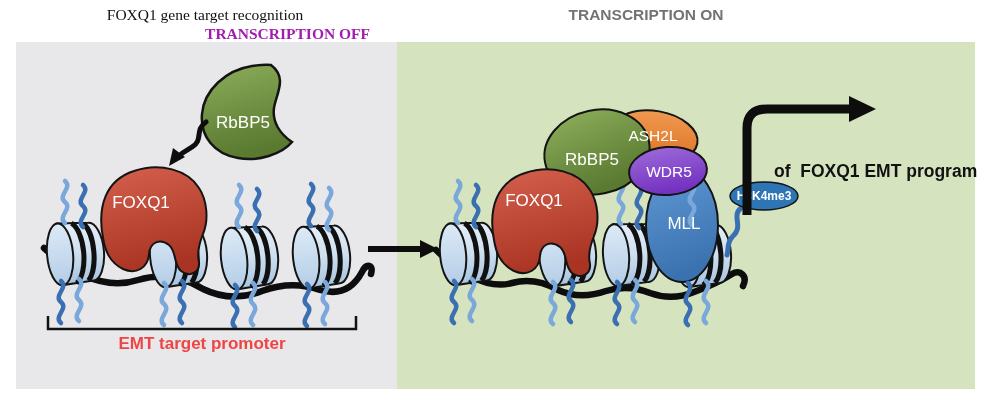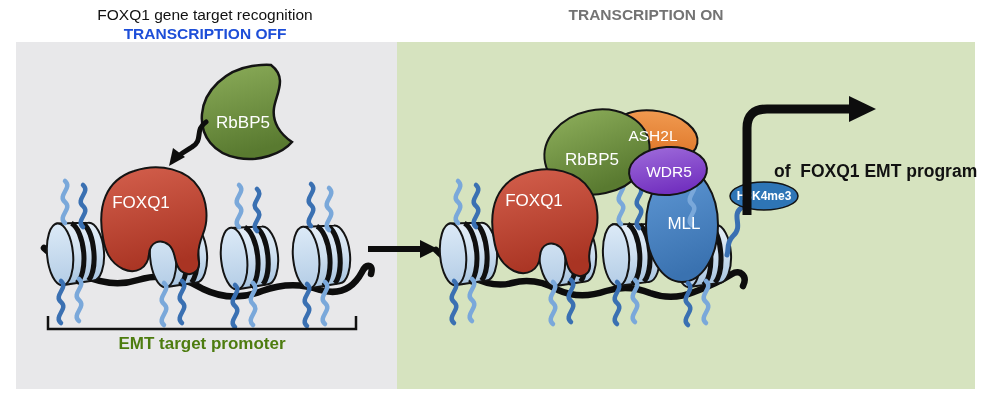--- a/index.html
+++ b/index.html
@@ -1,28 +1,28 @@
 <!DOCTYPE html>
 <html><head>
 <meta charset="utf-8">
 <style>
   html,body{margin:0;padding:0;background:#ffffff;}
   body{width:992px;height:400px;position:relative;font-family:"Liberation Sans",sans-serif;overflow:hidden;}
   .panel{position:absolute;top:42px;height:347px;}
   #leftPanel{left:16px;width:381px;background:#e8e8ea;}
   #rightPanel{left:397px;width:578px;background:#d6e3bf;}
   .titleBlock{position:absolute;top:5px;width:330px;text-align:center;line-height:19px;}
-  #leftTitle{left:40px;}
+  #leftTitle{left:40px;font-family:Liberation Serif, serif;}
   #rightTitle{left:481px;}
   .titleLine{font-size:15.5px;color:#111;}
   .statusLine{font-size:15.5px;font-weight:bold;}
-  #leftStatus{color:#1d4ed8;}
+  #leftStatus{color:#a21caf;text-align:right;}
   #rightStatus{color:#737373;}
   #promoterLabel{position:absolute;left:48px;top:334px;width:308px;text-align:center;
-    font-size:17px;font-weight:bold;color:#4d7c0f;}
+    font-size:17px;font-weight:bold;color:#ef4444;}
   #activationText{position:absolute;left:774px;top:116px;font-size:17.5px;font-weight:bold;
     color:#111;line-height:22px;white-space:pre;}
   svg{position:absolute;left:0;top:0;}
   .dk{stroke:#3a70b2;}
   .lt{stroke:#7aa8da;}
   .protLabel{fill:#ffffff;font-family:"Liberation Sans",sans-serif;font-size:17px;}
   .protLabelSm{fill:#ffffff;font-family:"Liberation Sans",sans-serif;font-size:15.5px;}
   .badgeLabel{fill:#ffffff;font-family:"Liberation Sans",sans-serif;font-size:12px;font-weight:bold;}
 </style>
 </head>

